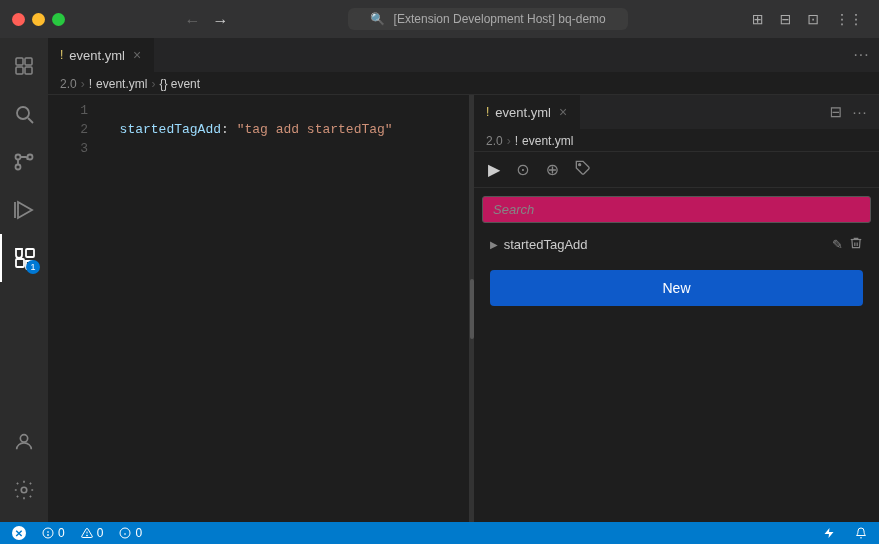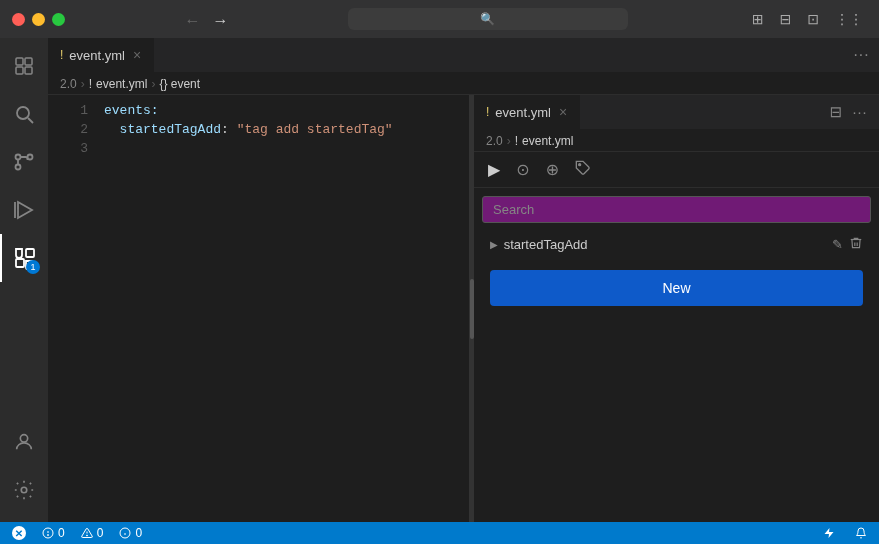--- a/index.html
+++ b/index.html
@@ -321,29 +321,30 @@
 
     
     .right-content {
       flex: 1;
       padding: 8px;
       overflow: auto;
     }
 
     
     .search-box {
-      background: #701a75;
+      background: #be185d;
       border: 1px solid #555;
       border-radius: 3px;
       padding: 5px 10px;
       color: #cccccc;
       font-size: 13px;
       width: 100%;
       outline: none;
       margin-bottom: 8px;
+      font-style: italic;
     }
     .search-box::placeholder { color: #858585; }
 
     
     .event-item {
       display: flex;
       align-items: center;
       padding: 5px 8px;
       border-radius: 3px;
       cursor: pointer;
@@ -428,20 +429,21 @@
     <div class="traffic-light tl-red"></div>
     <div class="traffic-light tl-yellow"></div>
     <div class="traffic-light tl-green"></div>
   </div>
   <div class="title-bar-nav">
     <span class="nav-arrow">←</span>
     <span class="nav-arrow active">→</span>
   </div>
   <div class="title-bar-center">
     <span>🔍</span>
+    <span>[Extension Development Host] bq-demo</span>
   </div>
   <div class="title-bar-right">
     <span class="title-icon-btn">⊞</span>
     <span class="title-icon-btn">⊟</span>
     <span class="title-icon-btn">⊡</span>
     <span class="title-icon-btn">⋮⋮</span>
   </div>
 </div>
 
 <div class="main-layout">
@@ -519,21 +521,20 @@
       <span class="breadcrumb-sep">›</span>
       <span class="breadcrumb-item">{} event</span>
     </div>
 
     <div class="editors-split">
 
       <div class="left-editor">
         <div class="code-area">
           <div class="code-line">
             <span class="line-num">1</span>
-            <span class="code-content"><span class="kw-key">events:</span></span>
           </div>
           <div class="code-line">
             <span class="line-num">2</span>
             <span class="code-content">  <span class="kw-key">startedTagAdd</span><span class="kw-colon">: </span><span class="kw-str">"tag add startedTag"</span></span>
           </div>
           <div class="code-line">
             <span class="line-num">3</span>
             <span class="code-content"> </span>
           </div>
         </div>

